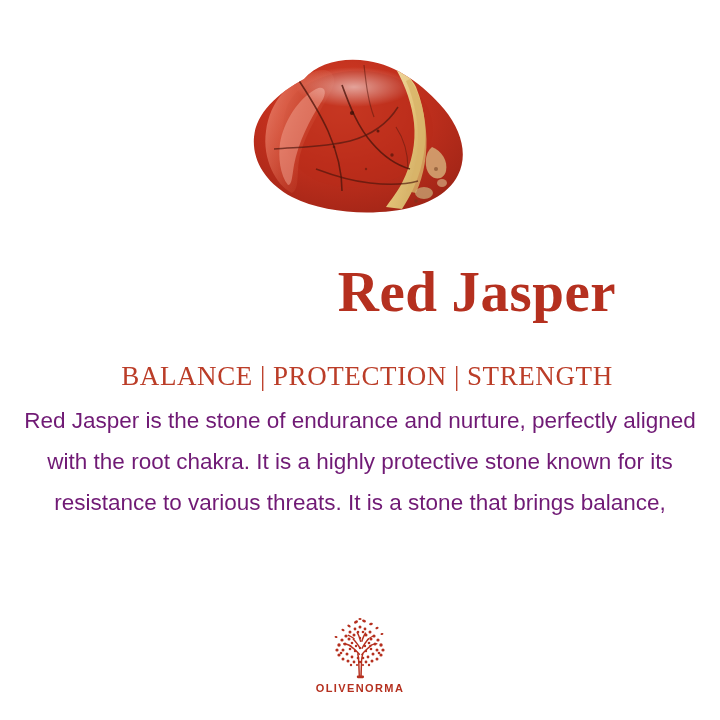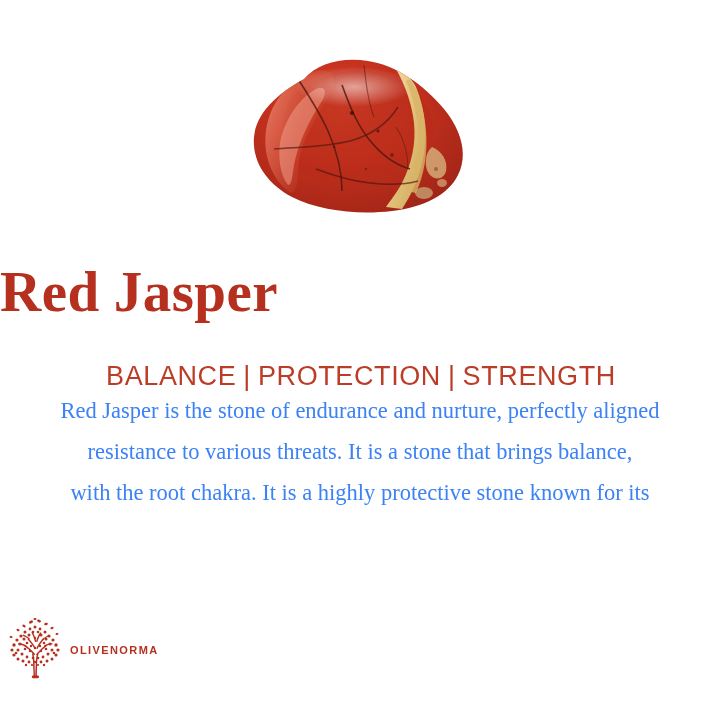--- a/index.html
+++ b/index.html
@@ -36,72 +36,73 @@
   }
 
   .stone-svg { display: block; }
 
   
   .title {
     position: absolute;
     top: 262px;
     left: 0;
     width: 616px;
-    text-align: left;
+    text-align: right;
     font-size: 57px;
     line-height: 60px;
     font-weight: 700;
     color: #b5301f;
     letter-spacing: 0.5px;
     font-family: "Liberation Serif", "DejaVu Serif", serif;
   }
   .title .gap { display: inline-block; width: 14px; }
 
   
   .subtitle {
     position: absolute;
     top: 360px;
-    left: 10px;
+    left: 16px;
     width: 702px;
     text-align: center;
     font-size: 27px;
     line-height: 32px;
     font-weight: 400;
     color: #bb3d28;
     letter-spacing: 0.6px;
-    font-family: Liberation Sans, sans-serif;
+    font-family: Liberation Serif, serif;
     white-space: nowrap;
   }
   .subtitle .sep {
     display: inline-block;
     padding: 0 7px;
     color: #bb3d28;
   }
 
   
   .body-copy {
     position: absolute;
-    top: 390px;
+    top: 400px;
     left: 8px;
     width: 704px;
     text-align: center;
-    color: #3b82f6;
+    color: #701a75;
     font-size: 22.5px;
     line-height: 41px;
-    font-family: Liberation Serif, serif;
+    font-family: Liberation Sans, sans-serif;
   }
   .body-copy .line { display: block; white-space: nowrap; }
 
   
   .logo {
     position: absolute;
     left: 0;
     top: 618px;
     width: 720px;
     display: flex;
+    flex-direction: column;
     align-items: center;
   }
   .logo-mark { display: block; }
   .logo-text {
     margin-top: 2px;
     font-family: "Liberation Sans", "DejaVu Sans", sans-serif;
     font-size: 11px;
     font-weight: 700;
     letter-spacing: 1.4px;
     color: #b5301f;
@@ -199,22 +200,22 @@
   <div class="title">
     <span>Red</span><span class="gap"></span><span>Jasper</span>
   </div>
 
   <div class="subtitle">
     <span>BALANCE</span><span class="sep">|</span><span>PROTECTION</span><span class="sep">|</span><span>STRENGTH</span>
   </div>
 
   <div class="body-copy">
     <span class="line">Red Jasper is the stone of endurance and nurture, perfectly aligned</span>
+    <span class="line">with the root chakra. It is a highly protective stone known for its</span>
     <span class="line">resistance to various threats. It is a stone that brings balance,</span>
-    <span class="line">with the root chakra. It is a highly protective stone known for its</span>
   </div>
 
   <div class="logo">
     <svg class="logo-mark" width="70" height="62" viewBox="0 0 70 62">
       <g fill="#b5301f">
 
         <path d="M33.6 58.4 L33.0 44.0 C32.9 41.0 32.6 38.0 32.0 35.4
                  L33.4 35.0 C34.0 37.6 34.3 40.4 34.5 43.4 L35.0 58.4 Z"></path>
         <path d="M35.2 58.4 L35.8 44.0 C36.0 40.8 36.4 37.8 37.2 35.2
                  L38.6 35.8 C37.8 38.2 37.4 41.0 37.2 44.0 L36.8 58.4 Z"></path>

